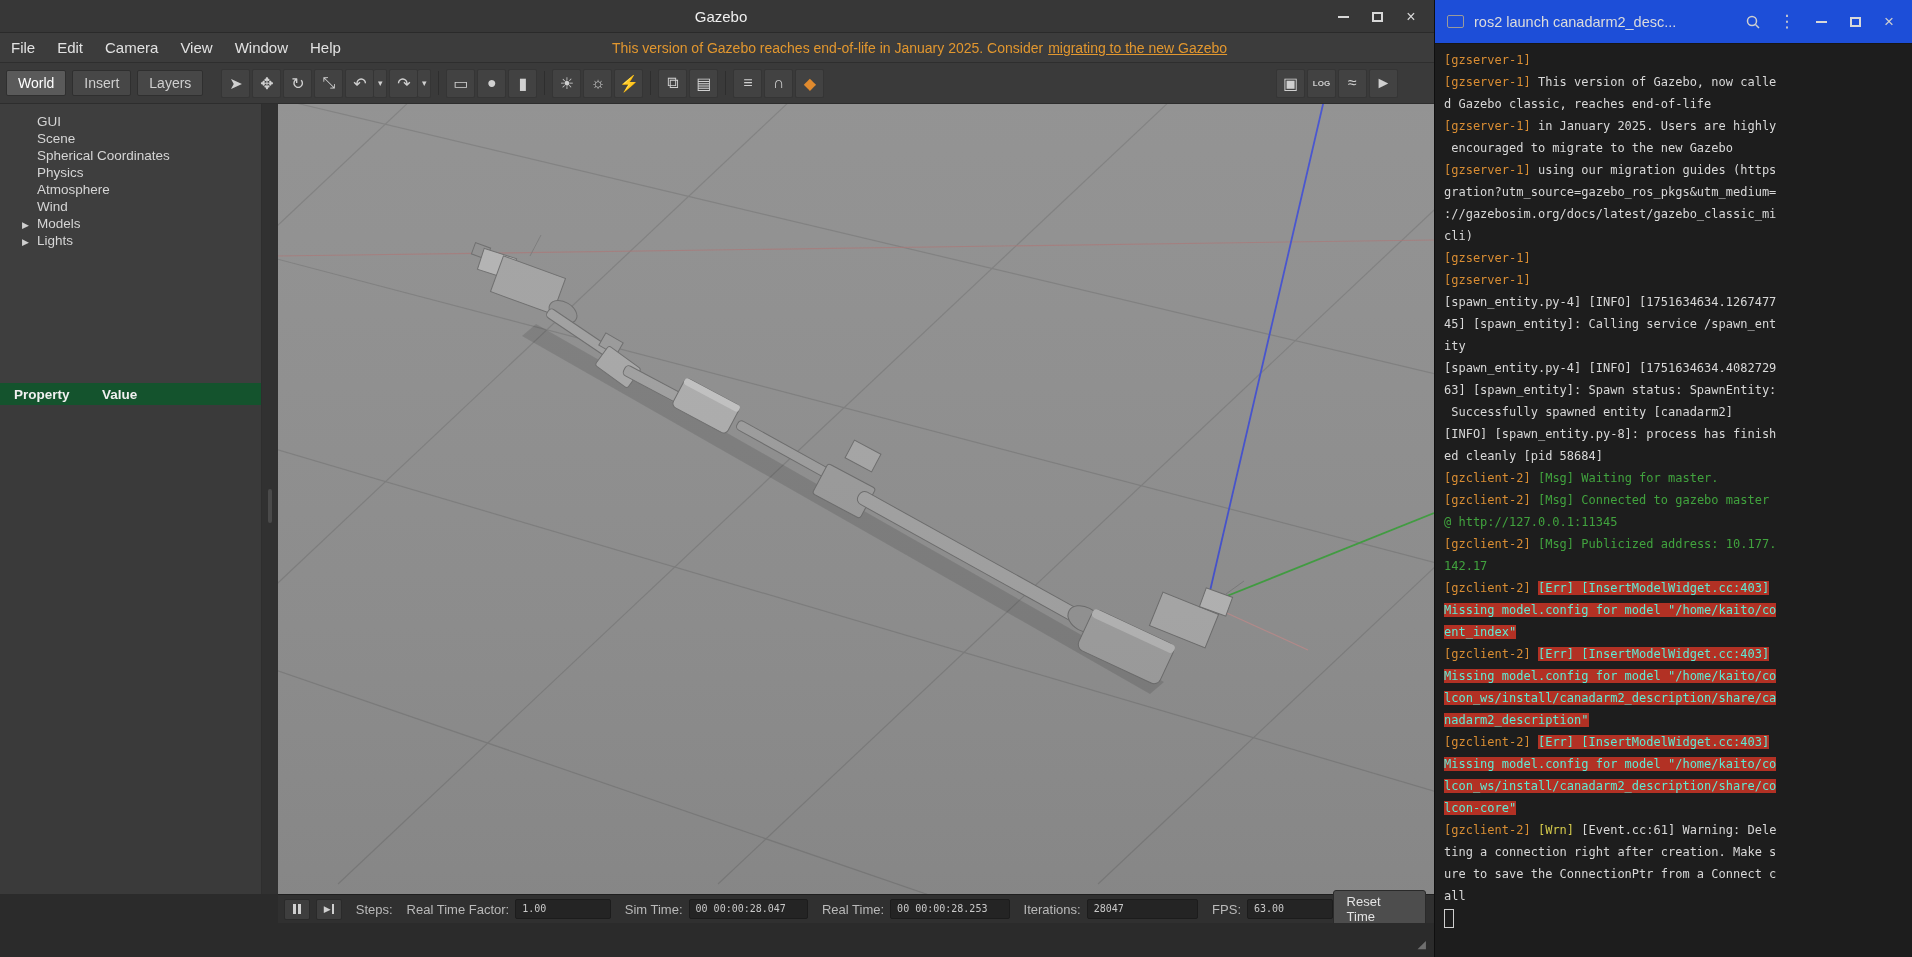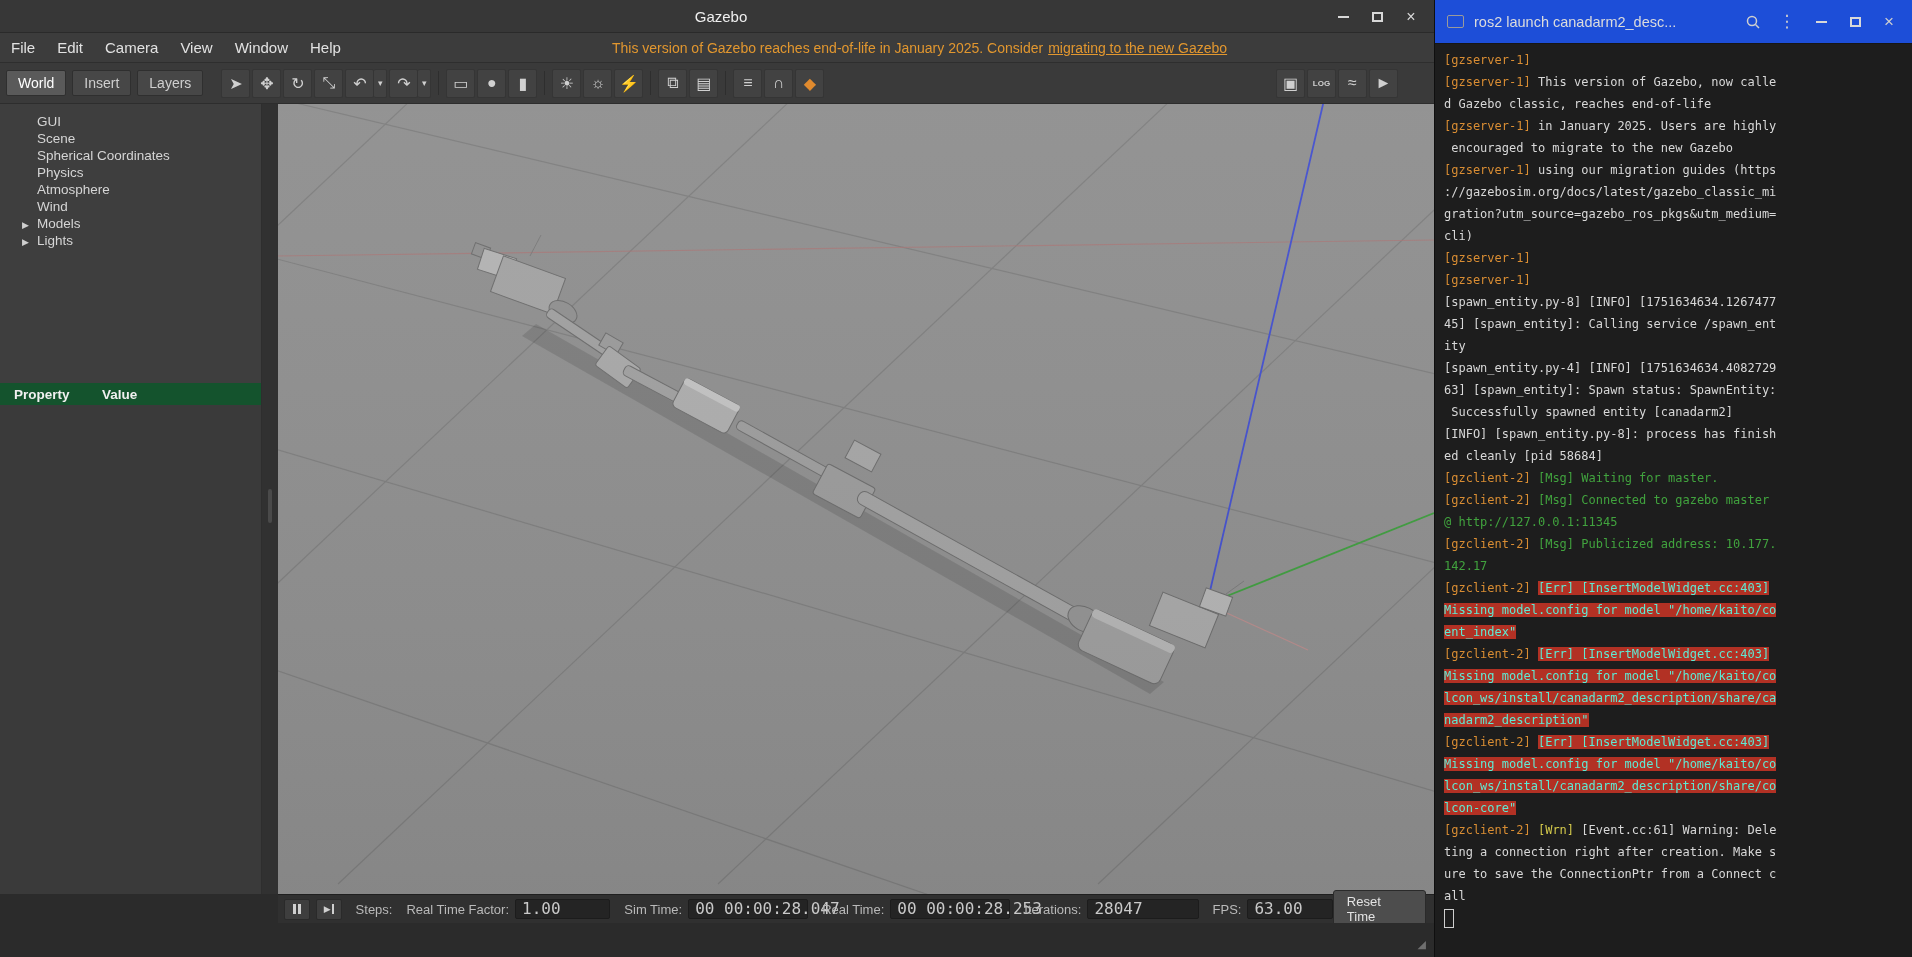--- a/index.html
+++ b/index.html
@@ -45,21 +45,21 @@
   .gz-viewport{position:absolute;left:278px;top:104px;width:1156px;height:790px;overflow:hidden;cursor:crosshair;background:#8f8f8f;}
   .gz-viewport svg{display:block;}
 
   .gz-simbar{position:absolute;left:278px;top:894px;width:1156px;height:29px;background:#303030;border-top:1px solid #1f1f1f;display:flex;align-items:center;font-size:13px;color:#b9b9b9;}
   .sim-btn{width:26px;height:21px;margin-left:6px;background:#3e3e3e;border:1px solid #2a2a2a;border-radius:2px;display:flex;align-items:center;justify-content:center;color:#cfcfcf;cursor:pointer;}
   .pause-bars{display:flex;gap:2px;}
   .pause-bars i{display:block;width:3px;height:10px;background:#cfcfcf;}
   .step-icon{display:flex;align-items:center;font-size:9px;color:#cfcfcf;}
   .step-icon b{display:block;width:2px;height:10px;background:#cfcfcf;margin-left:1px;}
   .sim-label{margin-left:14px;white-space:nowrap;}
-  .sim-field{margin-left:6px;height:20px;background:#242424;border:1px solid #1c1c1c;border-radius:2px;color:#c9c9c9;font-family:"DejaVu Sans Mono",monospace;font-size:16px;line-height:18px;padding:0 6px;white-space:nowrap;cursor:text;}
+  .sim-field{margin-left:6px;height:20px;background:#242424;border:1px solid #1c1c1c;border-radius:2px;color:#c9c9c9;font-family:"DejaVu Sans Mono",monospace;font-size:10px;line-height:18px;padding:0 6px;white-space:nowrap;cursor:text;}
   .w-rtf{width:96px}.w-time{width:120px}.w-iter{width:112px}.w-fps{width:86px}
   .sim-reset{margin-left:auto;margin-right:8px;padding:3px 13px;background:#4d4d4d;border:1px solid #2a2a2a;border-radius:3px;color:#e3e3e3;font-size:13px;cursor:pointer;}
 
   .gz-bottomstrip{position:absolute;left:0;top:923px;width:1434px;height:34px;background:#2b2b2b;}
   .resize-grip{position:absolute;right:8px;bottom:6px;color:#6f6f6f;font-size:11px;cursor:nwse-resize;}
 
   
   .term-window{position:absolute;left:1434px;top:0;width:478px;height:957px;background:#1d1d1d;border-left:1px solid #0f0f0f;}
   .term-header{position:absolute;left:0;top:0;width:100%;height:44px;background:#1d4ed8;border-bottom:1px solid #161616;display:flex;align-items:center;}
   .term-appicon{width:17px;height:13px;border:1px solid #9a9a9a;border-radius:2px;margin-left:12px;flex:none;}
@@ -278,26 +278,26 @@
     </div>
   </div>
   <div class="term-body">
     <div>
         <div class="tline"><span class="seg-o">[gzserver-1]</span></div>
         <div class="tline"><span class="seg-o">[gzserver-1]</span><span class="seg-w"> This version of Gazebo, now calle</span></div>
         <div class="tline"><span class="seg-w">d Gazebo classic, reaches end-of-life</span></div>
         <div class="tline"><span class="seg-o">[gzserver-1]</span><span class="seg-w"> in January 2025. Users are highly</span></div>
         <div class="tline"><span class="seg-w"> encouraged to migrate to the new Gazebo</span></div>
         <div class="tline"><span class="seg-o">[gzserver-1]</span><span class="seg-w"> using our migration guides (https</span></div>
+        <div class="tline"><span class="seg-w">gration?utm_source=gazebo_ros_pkgs&amp;utm_medium=</span></div>
         <div class="tline"><span class="seg-w">://gazebosim.org/docs/latest/gazebo_classic_mi</span></div>
-        <div class="tline"><span class="seg-w">gration?utm_source=gazebo_ros_pkgs&amp;utm_medium=</span></div>
         <div class="tline"><span class="seg-w">cli)</span></div>
         <div class="tline"><span class="seg-o">[gzserver-1]</span></div>
         <div class="tline"><span class="seg-o">[gzserver-1]</span></div>
-        <div class="tline"><span class="seg-w">[spawn_entity.py-8] [INFO] [1751634634.1267477</span></div>
+        <div class="tline"><span class="seg-w">[spawn_entity.py-4] [INFO] [1751634634.1267477</span></div>
         <div class="tline"><span class="seg-w">45] [spawn_entity]: Calling service /spawn_ent</span></div>
         <div class="tline"><span class="seg-w">ity</span></div>
         <div class="tline"><span class="seg-w">[spawn_entity.py-4] [INFO] [1751634634.4082729</span></div>
         <div class="tline"><span class="seg-w">63] [spawn_entity]: Spawn status: SpawnEntity:</span></div>
         <div class="tline"><span class="seg-w"> Successfully spawned entity [canadarm2]</span></div>
         <div class="tline"><span class="seg-w">[INFO] [spawn_entity.py-8]: process has finish</span></div>
         <div class="tline"><span class="seg-w">ed cleanly [pid 58684]</span></div>
         <div class="tline"><span class="seg-o">[gzclient-2]</span><span class="seg-w"> </span><span class="seg-g">[Msg] Waiting for master.</span></div>
         <div class="tline"><span class="seg-o">[gzclient-2]</span><span class="seg-w"> </span><span class="seg-g">[Msg] Connected to gazebo master</span></div>
         <div class="tline"><span class="seg-g">@ http://127.0.0.1:11345</span></div>

